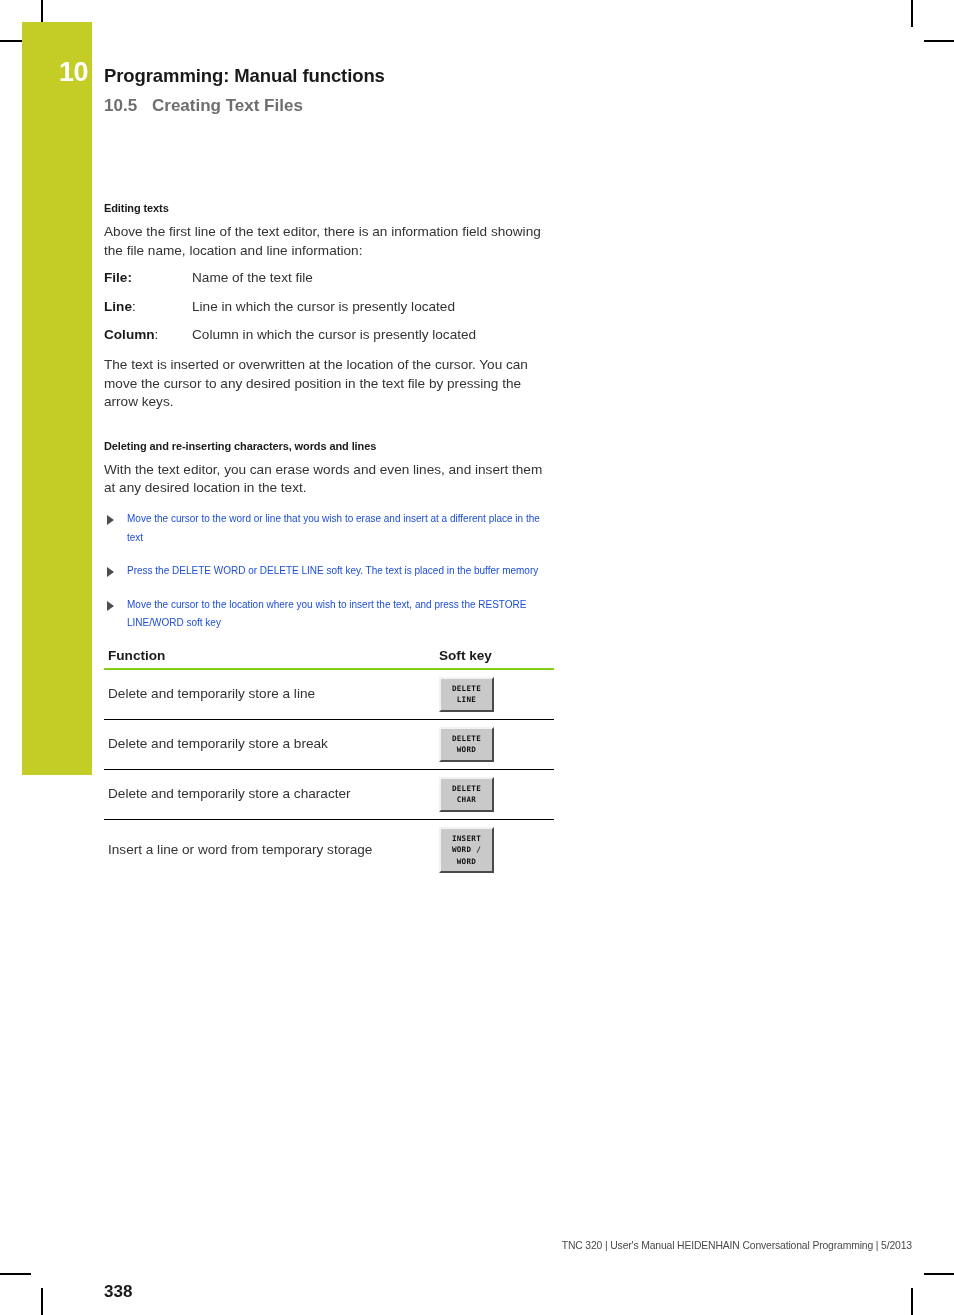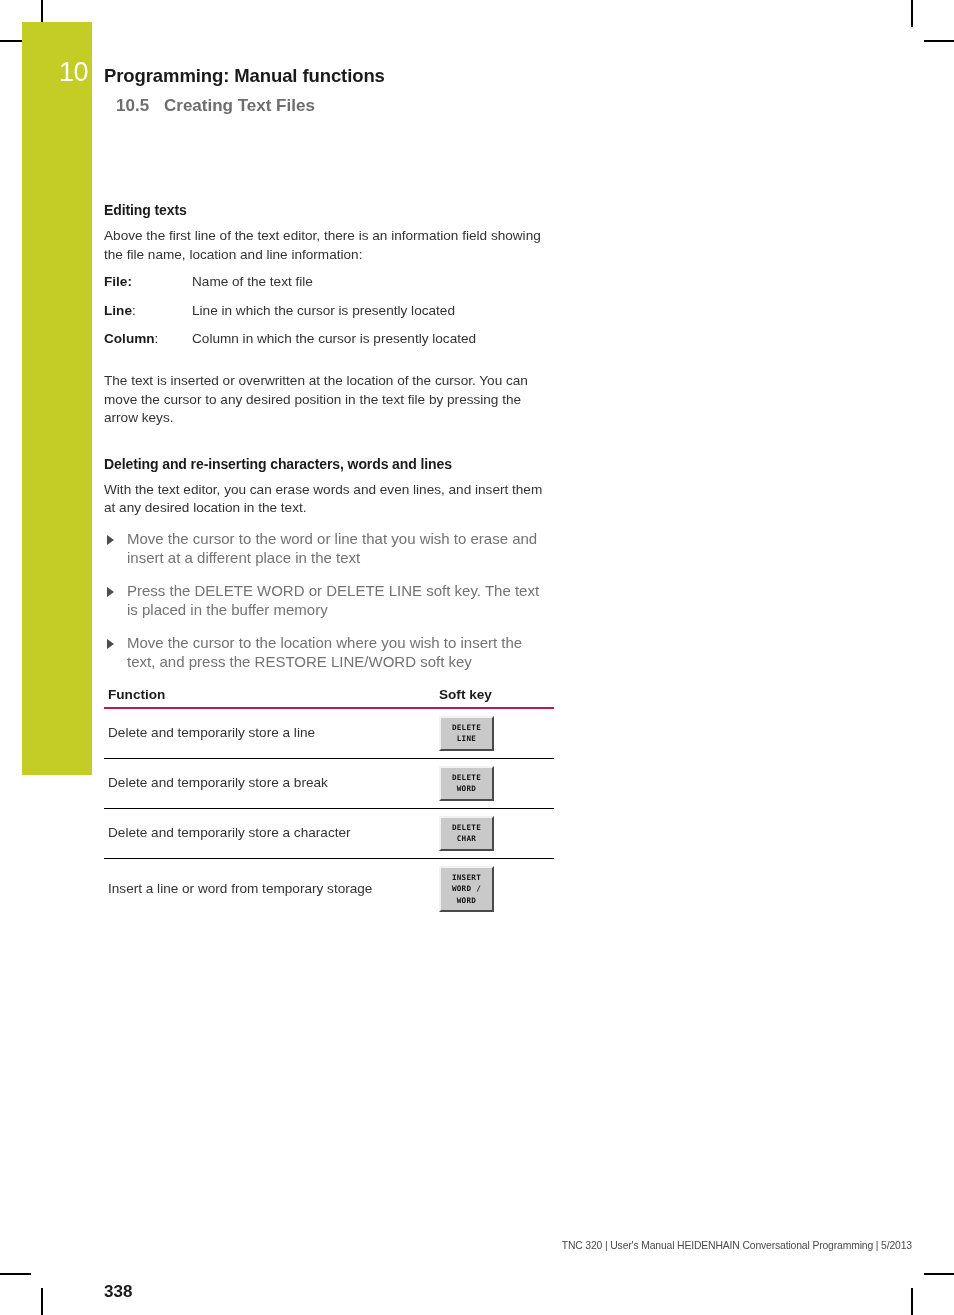--- a/index.html
+++ b/index.html
@@ -36,21 +36,21 @@
     height: 753px;
     background: #c3cd26;
   }
   .chapter-number {
     position: absolute;
     left: 44px;
     top: 57px;
     width: 44px;
     text-align: right;
     font-size: 27px;
-    font-weight: normal;
+    font-weight: bold;
     color: #ffffff;
     letter-spacing: -0.5px;
   }
 
   
   .runhead {
     position: absolute;
     left: 104px;
     top: 64px;
     width: 640px;
@@ -62,48 +62,48 @@
     letter-spacing: -0.1px;
     line-height: 24px;
   }
   .runhead-sub {
     margin-top: 7px;
     font-size: 17px;
     font-weight: bold;
     color: #6e6e6e;
     line-height: 22px;
   }
-  .runhead-sub .num { display: inline-block; width: 48px; margin-left: 12px; }
+  .runhead-sub .num { display: inline-block; width: 48px; }
 
   
   .content {
     position: absolute;
     left: 104px;
     top: 202px;
     width: 440px;
   }
   h3.sec-head {
     margin: 0 0 9px 0;
-    font-size: 14px;
+    font-size: 11px;
     font-weight: bold;
     color: #1a1a1a;
     letter-spacing: -0.1px;
   }
   h3.sec-head.second { margin-top: 28px; }
 
   p.body {
     margin: 0 0 11px 0;
     font-size: 13.6px;
     line-height: 18.6px;
     color: #333333;
   }
   p.body.tight { margin-bottom: 9px; }
 
   
-  .deflist { margin: 4px 0 23px 0; }
+  .deflist { margin: 4px 0 11px 0; }
   .defrow {
     display: flex;
     margin-bottom: 10px;
     font-size: 13.6px;
     line-height: 18.6px;
   }
   .defterm {
     width: 88px;
     flex: 0 0 88px;
     font-weight: bold;
@@ -115,23 +115,23 @@
   
   ul.bullets {
     list-style: none;
     margin: 12px 0 0 0;
     padding: 0;
   }
   ul.bullets li {
     position: relative;
     padding-left: 23px;
     margin-bottom: 15px;
-    font-size: 15px;
+    font-size: 10px;
     line-height: 18.6px;
-    color: #737373;
+    color: #1d4ed8;
   }
   ul.bullets li .tri {
     position: absolute;
     left: 3px;
     top: 5px;
     width: 0;
     height: 0;
     border-left: 7px solid #4d4d4d;
     border-top: 5px solid transparent;
     border-bottom: 5px solid transparent;
@@ -143,21 +143,21 @@
     border-collapse: collapse;
     width: 435px;
     table-layout: fixed;
   }
   table.sk-table th {
     text-align: left;
     font-size: 13.6px;
     font-weight: bold;
     color: #1a1a1a;
     padding: 0 0 5px 4px;
-    border-bottom: 2px solid #be185d;
+    border-bottom: 2px solid #84cc16;
     vertical-align: bottom;
   }
   table.sk-table th.col-func { width: 320px; }
   table.sk-table th.col-key  { width: 115px; padding-left: 11px; }
 
   table.sk-table td {
     border-bottom: 1.2px solid #000000;
     font-size: 13.6px;
     color: #333333;
     vertical-align: middle;

